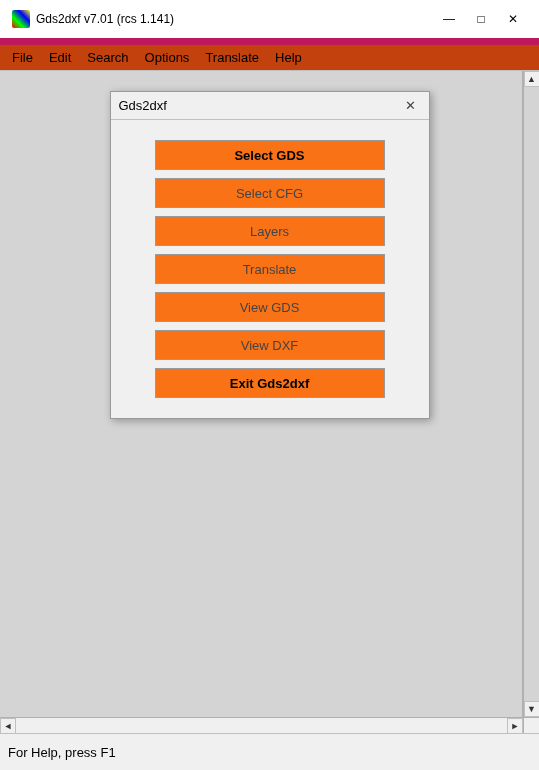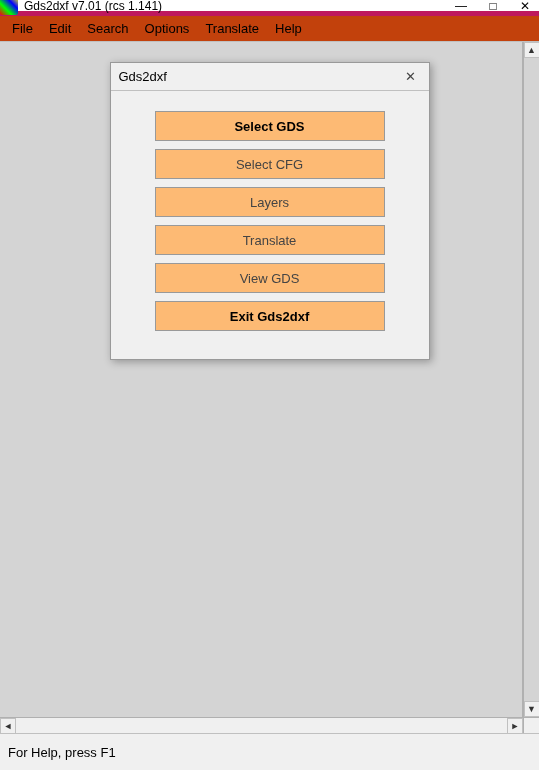--- a/index.html
+++ b/index.html
@@ -15,25 +15,25 @@
       font-family: 'Segoe UI', Arial, sans-serif;
       font-size: 13px;
       overflow: hidden;
       display: flex;
       flex-direction: column;
     }
 
     
     .title-bar {
       background: #ffffff;
-      border-bottom: 5px solid #be185d;
-      height: 16px;
-      display: flex;
-      align-items: center;
-      padding: 0 0;
+      border-bottom: 7px solid #be185d;
+      height: 45px;
+      display: flex;
+      align-items: center;
+      padding: 0 12px;
       flex-shrink: 0;
     }
 
     .title-bar-icon {
       width: 18px;
       height: 18px;
       margin-right: 6px;
       background: linear-gradient(45deg, #ff0000, #00ff00, #0000ff, #ffff00);
       border-radius: 2px;
       flex-shrink: 0;
@@ -104,21 +104,21 @@
       background: #f0f0f0;
       border-left: 1px solid #b0b0b0;
     }
 
     
     .dialog {
       background: #f0f0f0;
       border: 1px solid #999;
       box-shadow: 2px 2px 8px rgba(0,0,0,0.3);
       width: 320px;
-      padding-bottom: 28px;
+      padding-bottom: 20px;
     }
 
     .dialog-title-bar {
       background: #f0f0f0;
       border-bottom: 1px solid #c0c0c0;
       height: 28px;
       display: flex;
       align-items: center;
       padding: 0 8px;
       justify-content: space-between;
@@ -146,21 +146,21 @@
       display: flex;
       flex-direction: column;
       align-items: center;
       padding: 20px 16px 0 16px;
       gap: 8px;
     }
 
     .dialog-btn {
       width: 230px;
       height: 30px;
-      background: #fdba74;
+      background: #f97316;
       border: 1px solid #999;
       cursor: pointer;
       font-size: 13px;
       color: #444;
       display: flex;
       align-items: center;
       justify-content: center;
       font-family: 'Segoe UI', Arial, sans-serif;
       text-align: center;
     }
@@ -290,20 +290,21 @@
     <div class="dialog-title-bar">
       <span class="dialog-title">Gds2dxf</span>
       <button class="dialog-close-btn">✕</button>
     </div>
     <div class="dialog-buttons">
       <button class="dialog-btn primary">Select GDS</button>
       <button class="dialog-btn">Select CFG</button>
       <button class="dialog-btn">Layers</button>
       <button class="dialog-btn">Translate</button>
       <button class="dialog-btn">View GDS</button>
+      <button class="dialog-btn">View DXF</button>
       <button class="dialog-btn primary">Exit Gds2dxf</button>
     </div>
   </div>
 
   <div class="scrollbar-v">
     <div class="scrollbar-arrow">▲</div>
     <div class="scrollbar-track"></div>
     <div class="scrollbar-arrow">▼</div>
   </div>
 

